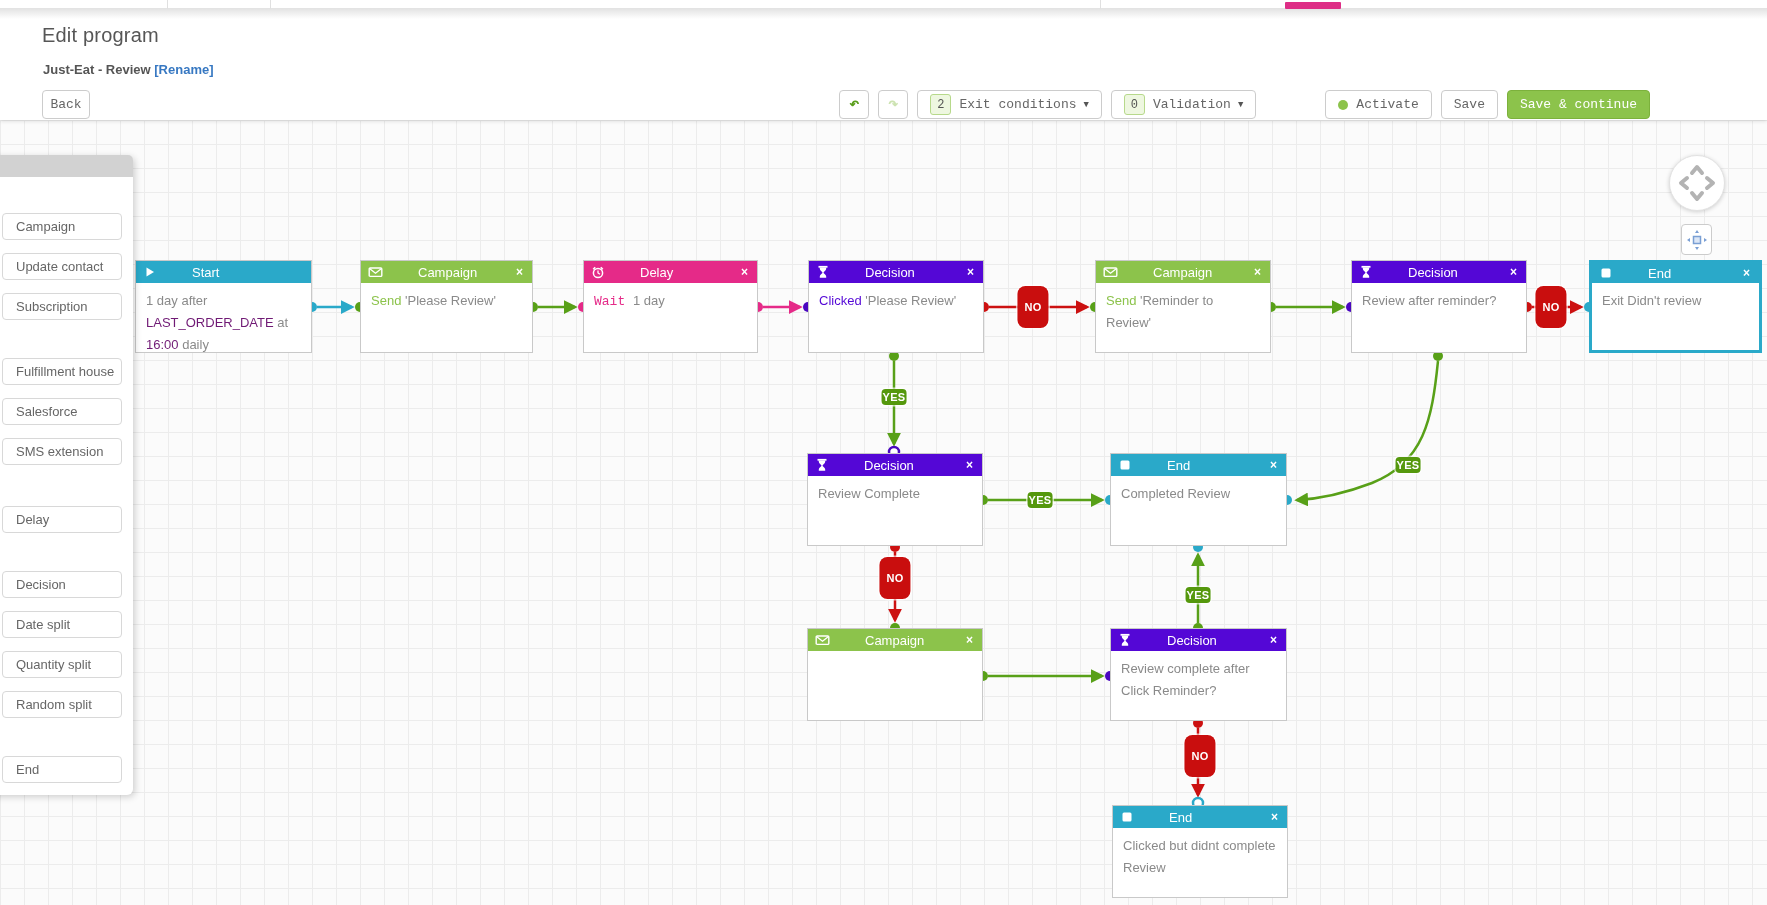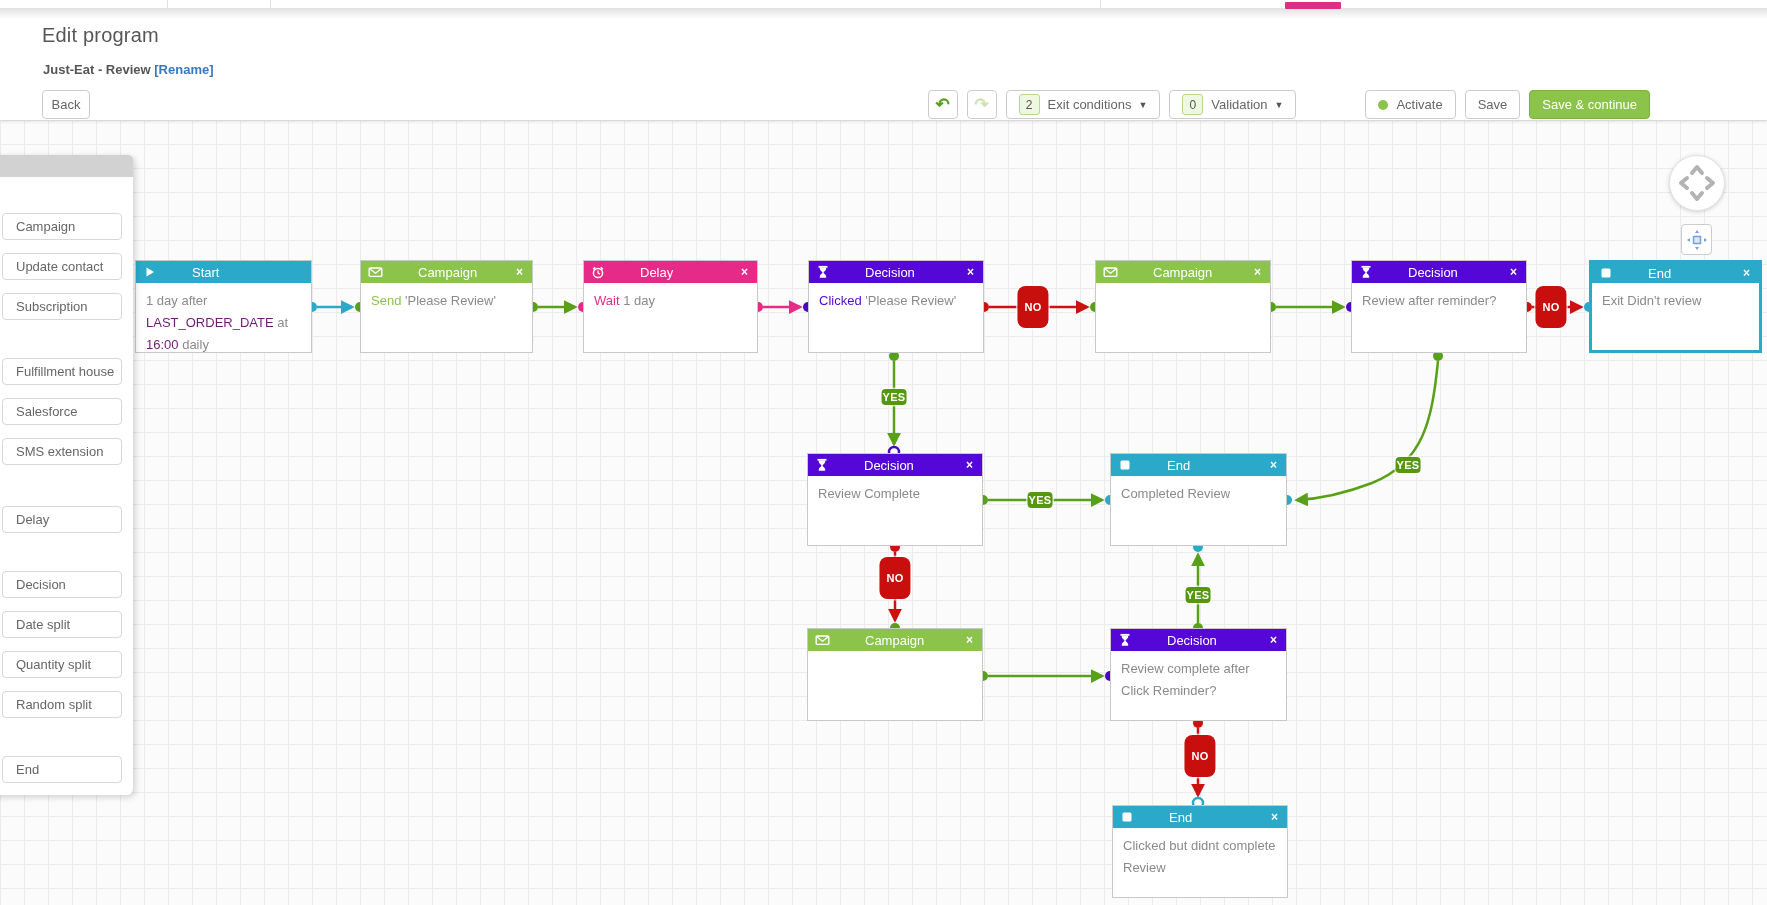--- a/index.html
+++ b/index.html
@@ -18,21 +18,21 @@
     background:#fff; z-index:10; box-shadow:0 1px 4px rgba(0,0,0,.14); }
   .topnav { position:relative; height:9px; background:#fff; border-bottom:1px solid #e3e3e3; }
   .topnav-div { position:absolute; top:0; width:1px; height:9px; background:#e0e0e0; }
   .topnav-accent { position:absolute; top:2px; height:7px; border-radius:1px; }
   .topnav-shadow { height:10px; background:linear-gradient(#e4e4e4, rgba(255,255,255,0)); }
   .page-title { position:absolute; left:42px; top:24px; font-size:20px; font-weight:300; color:#565656; letter-spacing:.2px; }
   .page-subtitle { position:absolute; left:43px; top:62px; font-size:13px; font-weight:bold; color:#555; }
   .rename-link { color:#3778c2; cursor:pointer; font-weight:bold; text-decoration:none; }
   .btn { display:inline-flex; align-items:center; justify-content:center; height:29px;
     background:#fff; border:1px solid #ccc; border-radius:4px; color:#666; font-size:13px;
-    padding:0 12px; cursor:pointer; font-family:Liberation Sans, sans-serif; }
+    padding:0 12px; cursor:pointer; font-family:Liberation Mono, monospace; }
   .back-btn { position:absolute; left:42px; top:90px; width:48px; }
   .toolbar { position:absolute; top:90px; right:117px; display:flex; gap:9px; align-items:center; }
   .icon-btn { width:30px; padding:0; font-size:16px; line-height:1; }
   .undo-glyph { color:#5a9e1c; font-weight:bold; font-size:17px; }
   .redo-glyph { color:#cde3b2; font-weight:bold; font-size:17px; }
   .count-badge { display:inline-flex; align-items:center; justify-content:center;
     width:21px; height:21px; background:#eef7e0; border:1px solid #b7d98b; border-radius:3px;
     font-size:12px; color:#555; margin-right:8px; }
   .caret { font-size:9px; color:#555; margin-left:7px; }
   .activate-btn { margin-left:60px; }
@@ -68,21 +68,21 @@
   .node.selected .node-head { height:20px; }
   .node.start .node-head, .node.end .node-head { background:#2aa9c9; }
   .node.campaign .node-head { background:#8cc34b; }
   .node.delay .node-head { background:#e52a88; }
   .node.decision .node-head { background:#5407d6; }
   .node-head svg { margin-right:7px; flex:none; }
   .node-title { flex:1; }
   .node-close { font-size:12px; font-weight:bold; cursor:pointer; padding:0 2px; line-height:1; }
   .node-body { padding:7px 10px; font-size:13px; line-height:22px; color:#8a8a8a; }
   .kw-green { color:#8cc34b; }
-  .kw-pink { color:#e52a88; }
+  .kw-pink { color:#e52a88;font-family:Liberation Mono, monospace; }
   .kw-purple { color:#5407d6; }
   .kw-blue { color:#701a75; }
 
   .badge { position:absolute; transform:translate(-50%,-50%); color:#fff; font-size:11px;
     font-weight:bold; letter-spacing:.3px; }
   .badge.yes { background:#55980d; padding:2px 1px; border-radius:4px;
     box-shadow:0 0 0 1.5px rgba(255,255,255,.65); }
   .badge.no { background:#c90e0e; padding:15px 7px; border-radius:8px;
     box-shadow:0 0 0 1.5px rgba(255,255,255,.65); }
 
@@ -204,20 +204,21 @@
     </div>
     <div class="node campaign" style="left: 1095px; top: 260px; width: 176px;">
       <div class="node-head">
         <svg width="15" height="14" viewBox="0 0 15 14">
           <rect x="1.2" y="3" width="12.6" height="8.4" rx="1" fill="none" stroke="#fff" stroke-width="1.4"></rect>
           <path d="M1.8 3.8 L7.5 8.2 L13.2 3.8" fill="none" stroke="#fff" stroke-width="1.4"></path>
         </svg>
         <span class="node-title">Campaign</span>
         <span class="node-close">×</span>
       </div>
+      <div class="node-body"><span class="kw-green">Send </span><span>'Reminder to Review'</span></div>
     </div>
     <div class="node decision" style="left: 1351px; top: 260px; width: 176px;">
       <div class="node-head">
         <svg width="14" height="14" viewBox="0 0 14 14">
           <path d="M2.5 1.8 h9" stroke="#fff" stroke-width="1.8"></path>
           <path d="M3.8 2.5 v1.2 c0 2.1 2.4 2.7 3.2 4.6 .8-1.9 3.2-2.5 3.2-4.6 V2.5 Z" fill="#fff"></path>
           <path d="M3.8 12.8 v-1.2 c0-2.1 2.4-2.7 3.2-4.6 .8 1.9 3.2 2.5 3.2 4.6 v1.2 Z" fill="#fff"></path>
         </svg>
         <span class="node-title">Decision</span>
         <span class="node-close">×</span>

